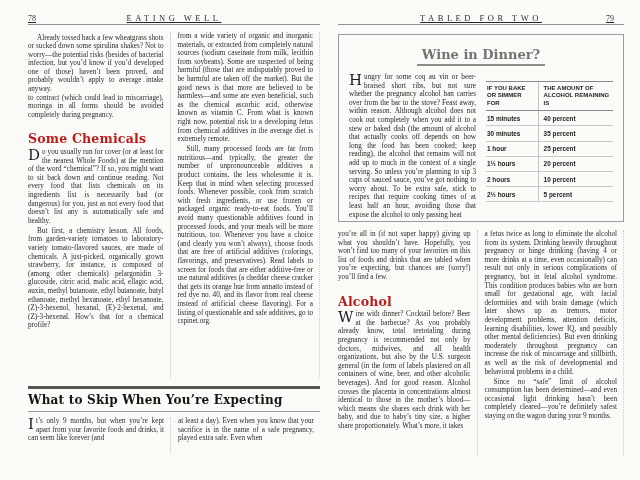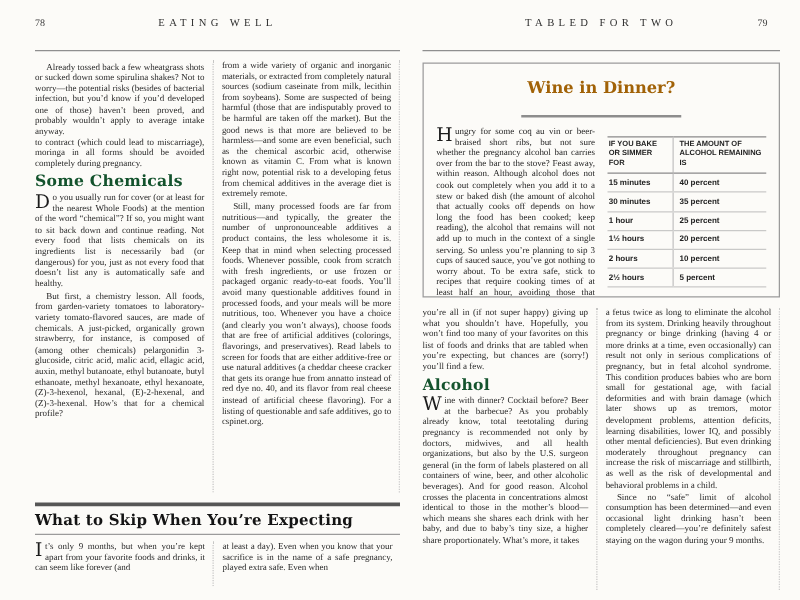--- a/index.html
+++ b/index.html
@@ -9,58 +9,58 @@
     font-family:"Liberation Serif", serif;
     color:#262626;
     -webkit-font-smoothing:antialiased;
   }
   .spread { position:relative; width:640px; height:480px; }
   .page { position:absolute; top:13px; }
   .page-left  { left:28px;  width:292px; }
   .page-right { left:338px; width:286px; }
 
   
-  .running-head { display:flex; align-items:baseline; border-bottom:1px solid #8f8f8f; padding-bottom:17px; }
+  .running-head { display:flex; align-items:baseline; border-bottom:1px solid #8f8f8f; padding-bottom:1px;text-decoration:underline; }
   .folio { font-size:8px; color:#3a3a3a; width:18px; }
   .folio.right { text-align:left; }
   .head-title { flex:1; text-align:center; font-size:8.5px; letter-spacing:3.5px; color:#303030; }
 
   
   .body-cols { display:flex; margin-top:7px; overflow:hidden; }
   .left-cols { height:346px; border-right:1px dotted #cccccb; }
   .right-cols { height:226px; margin-top:8px; border-right:1px dotted #cccccb; }
   .col { flex:1; min-width:0; text-align:justify; font-size:7.2px; line-height:8.6px; color:#2a2a2a; padding-right:6px; }
   .col + .col { border-left:1px dotted #c6c6c5; padding-left:7px; }
 
   .para { margin:0; }
   .para.indent { text-indent:9px; margin-top:1.5px; }
   .dropcap {
     float:left; font-family:"DejaVu Serif", serif; font-size:15px; line-height:13px;
     padding:1px 2px 0 0; color:#1c1c1c;
   }
   .section-heading {
     font-family:"DejaVu Serif", serif; font-weight:bold; font-size:12.5px;
-    margin:6px 0 4px; color:#14532d; text-align:left; letter-spacing:.2px;
+    margin:16px 0 4px; color:#b91c1c; text-align:left; letter-spacing:.2px;
   }
 
   
   .skip-section { margin-top:8px; border-top:3px solid #565656; padding-top:3px; }
   .skip-heading {
     font-family:"DejaVu Serif", serif; font-weight:bold; font-size:12px;
     margin:1px 0 4px; color:#141414; letter-spacing:.2px;
   }
   .skip-rule { border:none; border-top:1px solid #9b9b9b; margin:0 0 5px; }
   .skip-cols { display:flex; height:36px; overflow:hidden; }
 
   
   .wine-box { border:1px solid #9b9b9b; margin-top:9px; padding:8px 10px; height:170px; overflow:hidden; background:#fcfbf8; }
   .wine-title-wrap { text-align:center; margin:2px 0 7px; }
   .wine-title {
     display:inline-block; font-family:"DejaVu Serif", serif; font-weight:bold; font-size:13px;
-    border-bottom:2px solid #8d8d8d; padding:0 5px 14px; color:#a16207;
+    border-bottom:2px solid #8d8d8d; padding:0 5px 2px; color:#737373;
   }
   .wine-cols { display:flex; gap:10px; }
   .wine-col { flex:1; min-width:0; text-align:justify; font-size:7.2px; line-height:8.6px; }
 
   .wine-table { width:100%; border-collapse:collapse; margin-top:8px; font-family:"Liberation Sans", sans-serif; }
   .wine-table th {
     border-top:1px solid #8a8a8a; border-bottom:1px solid #8a8a8a;
     font-size:6px; line-height:7.4px; text-align:left; vertical-align:top;
     padding:3px 3px 3px 1px; color:#222;
   }

